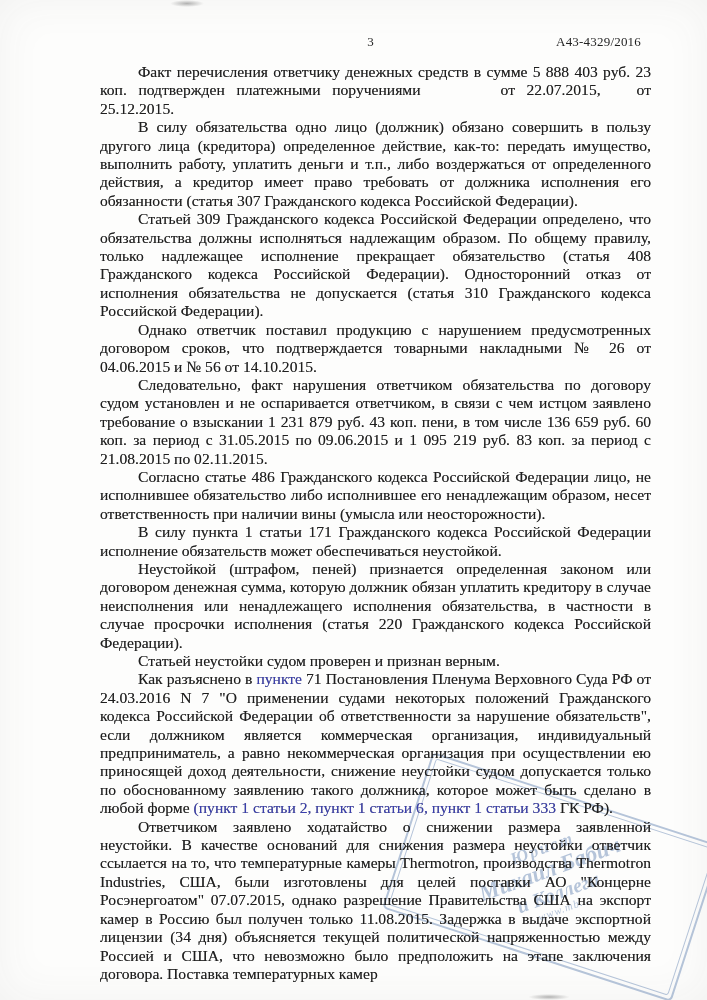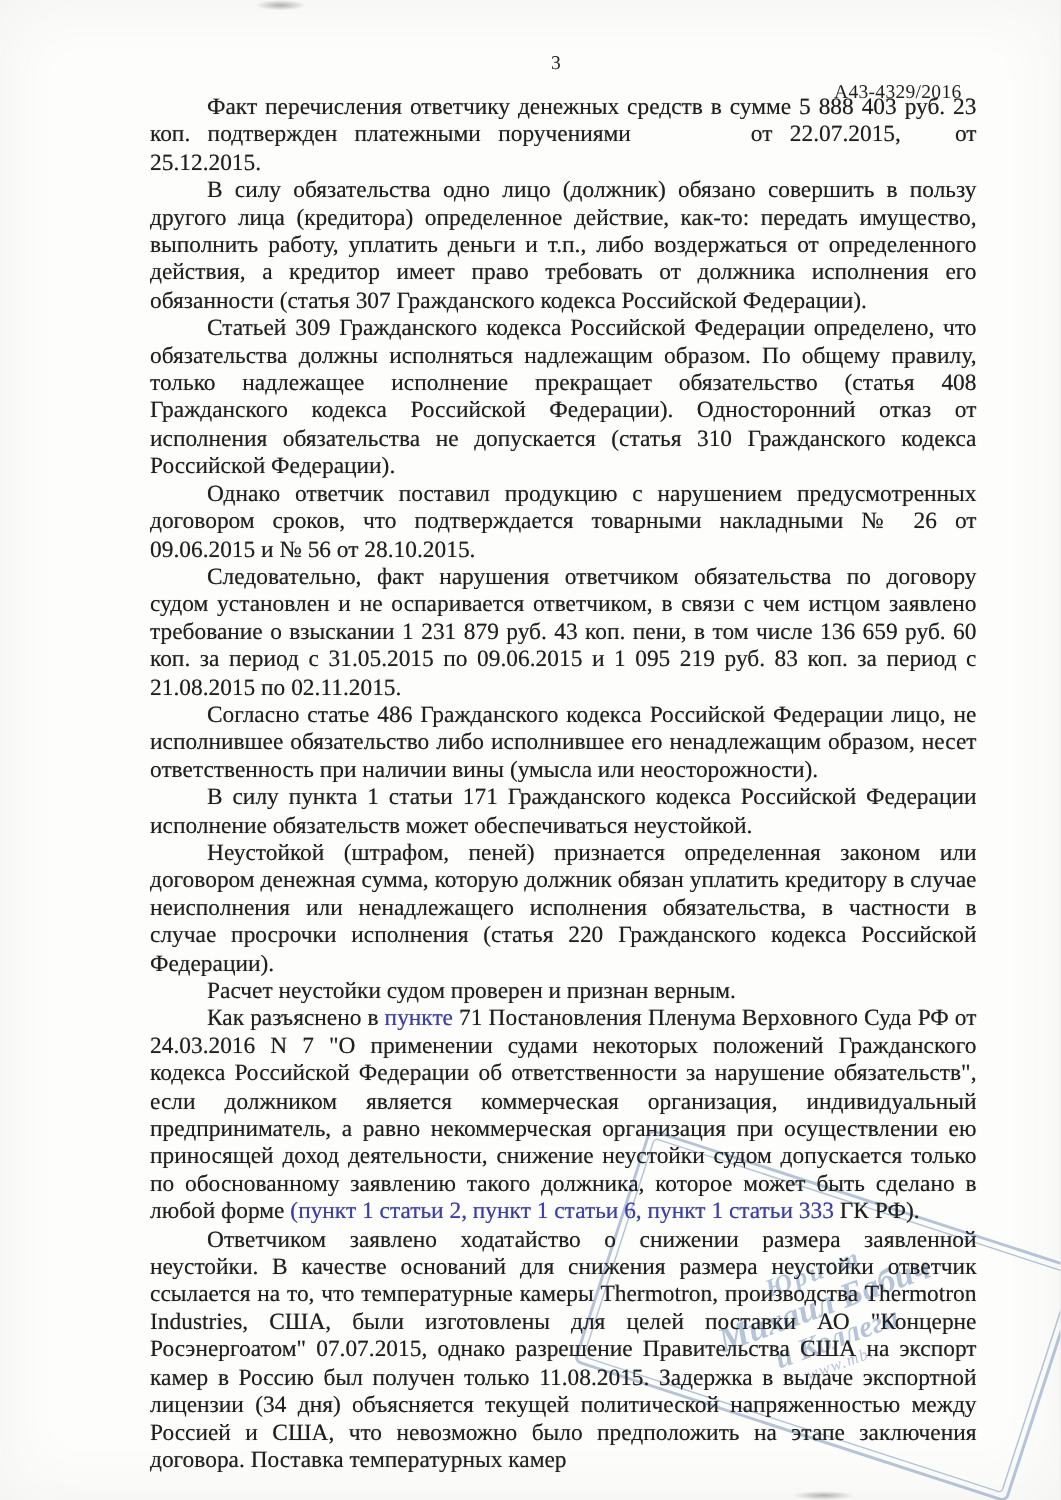--- a/index.html
+++ b/index.html
@@ -14,21 +14,21 @@
     color:var(--ink,#1f1f1f);
   }
   .doc-header {
     position:absolute; top:34px; left:100px; right:66px; height:18px;
     font-size:13px;
   }
   .page-num {
     position:absolute; left:50%; transform:translateX(-50%);
   }
   .case-num {
-    position:absolute; right:0; letter-spacing:.2px;margin-top:19px;
+    position:absolute; right:0; letter-spacing:.2px;
   }
   .doc-body {
     position:absolute; top:63px; left:100px; width:551px;
     text-align:justify;
     font-size:15.6px; line-height:18.4px;
     z-index:2;
     text-shadow:0 0 .5px rgba(25,25,25,.55);
   }
   .para { margin:0; text-indent:38px; }
   .gap { display:inline-block; height:1px; }
@@ -88,25 +88,25 @@
       <div class="stamp-l2">Михаил Бабич</div>
       <div class="stamp-l3">и Коллеги</div>
       <div class="stamp-l4">www.mb…</div>
     </div>
   </div>
 
   <main class="doc-body">
       <p class="para">Факт перечисления ответчику денежных средств в сумме 5 888 403 руб. 23 коп. подтвержден платежными поручениями<span class="gap" style="width: 80px;"></span>от 22.07.2015,<span class="gap" style="width: 36px;"></span>от 25.12.2015.</p>
       <p class="para">В силу обязательства одно лицо (должник) обязано совершить в пользу другого лица (кредитора) определенное действие, как-то: передать имущество, выполнить работу, уплатить деньги и т.п., либо воздержаться от определенного действия, а кредитор имеет право требовать от должника исполнения его обязанности (статья 307 Гражданского кодекса Российской Федерации).</p>
       <p class="para">Статьей 309 Гражданского кодекса Российской Федерации определено, что обязательства должны исполняться надлежащим образом. По общему правилу, только надлежащее исполнение прекращает обязательство (статья 408 Гражданского кодекса Российской Федерации). Односторонний отказ от исполнения обязательства не допускается (статья 310 Гражданского кодекса Российской Федерации).</p>
-      <p class="para">Однако ответчик поставил продукцию с нарушением предусмотренных договором сроков, что подтверждается товарными накладными № 26 от 09.06.2015 и № 56 от 28.10.2015.</p>
+      <p class="para">Однако ответчик поставил продукцию с нарушением предусмотренных договором сроков, что подтверждается товарными накладными № 26 от 04.06.2015 и № 56 от 14.10.2015.</p>
       <p class="para">Следовательно, факт нарушения ответчиком обязательства по договору судом установлен и не оспаривается ответчиком, в связи с чем истцом заявлено требование о взыскании 1 231 879 руб. 43 коп. пени, в том числе 136 659 руб. 60 коп. за период с 31.05.2015 по 09.06.2015 и 1 095 219 руб. 83 коп. за период с 21.08.2015 по 02.11.2015.</p>
       <p class="para">Согласно статье 486 Гражданского кодекса Российской Федерации лицо, не исполнившее обязательство либо исполнившее его ненадлежащим образом, несет ответственность при наличии вины (умысла или неосторожности).</p>
       <p class="para">В силу пункта 1 статьи 171 Гражданского кодекса Российской Федерации исполнение обязательств может обеспечиваться неустойкой.</p>
       <p class="para">Неустойкой (штрафом, пеней) признается определенная законом или договором денежная сумма, которую должник обязан уплатить кредитору в случае неисполнения или ненадлежащего исполнения обязательства, в частности в случае просрочки исполнения (статья 220 Гражданского кодекса Российской Федерации).</p>
-      <p class="para">Расчет неустойки судом проверен и признан верным.</p>
+      <p class="para">Статьей неустойки судом проверен и признан верным.</p>
       <p class="para">Как разъяснено в <a class="doc-link" href="#">пункте</a> 71 Постановления Пленума Верховного Суда РФ от 24.03.2016 N 7 "О применении судами некоторых положений Гражданского кодекса Российской Федерации об ответственности за нарушение обязательств", если должником является коммерческая организация, индивидуальный предприниматель, а равно некоммерческая организация при осуществлении ею приносящей доход деятельности, снижение неустойки судом допускается только по обоснованному заявлению такого должника, которое может быть сделано в любой форме <a class="doc-link" href="#">(пункт 1 статьи 2, пункт 1 статьи 6, пункт 1 статьи 333</a> ГК РФ).</p>
       <p class="para">Ответчиком заявлено ходатайство о снижении размера заявленной неустойки. В качестве оснований для снижения размера неустойки ответчик ссылается на то, что температурные камеры Thermotron, производства Thermotron Industries, США, были изготовлены для целей поставки АО "Концерне Росэнергоатом" 07.07.2015, однако разрешение Правительства США на экспорт камер в Россию был получен только 11.08.2015. Задержка в выдаче экспортной лицензии (34 дня) объясняется текущей политической напряженностью между Россией и США, что невозможно было предположить на этапе заключения договора. Поставка температурных камер</p>
     </main>
 
   <div class="smudge-bottom"></div>
 
 </div>
 
 </body></html>

